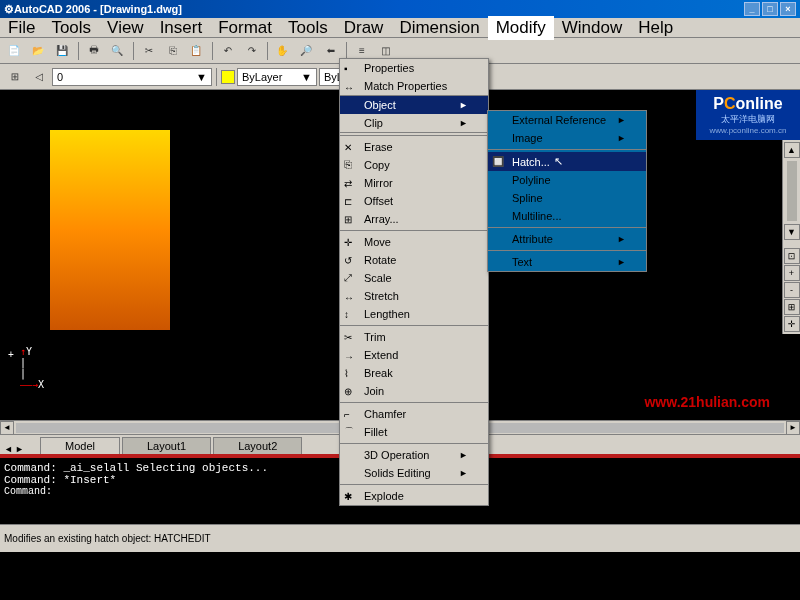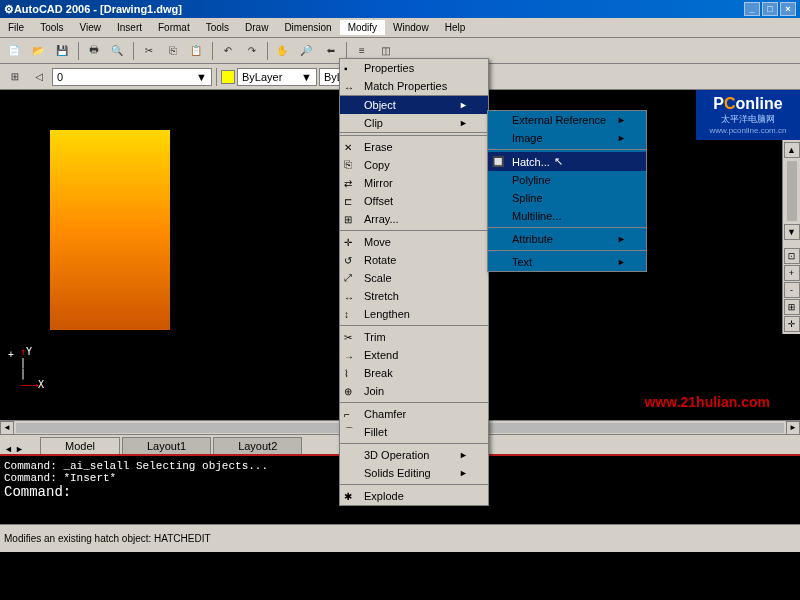--- a/index.html
+++ b/index.html
@@ -28,21 +28,21 @@
       height: 20px;
       background: #d4d0c8;
       display: flex;
       align-items: center;
       border-bottom: 1px solid #808080;
     }
     .menu-item {
       padding: 2px 8px;
       cursor: pointer;
       color: #000;
-      font-size: 10px;
+      font-size: 17px;
     }
     .menu-item.active { background: #fff; }
 
     
     .toolbar {
       height: 26px;
       background: #d4d0c8;
       display: flex;
       align-items: center;
       padding: 2px 4px;
@@ -131,21 +131,21 @@
       font-size: 11px;
       margin-right: 2px;
       text-align: center;
     }
     .tab.active { background: #d4d0c8; }
 
     
     #command-area {
       height: 70px;
       background: #000;
-      border-top: 2px solid #b91c1c;
+      border-top: 4px solid #b91c1c;
       display: flex; flex-direction: column;
     }
     #command-text {
       flex: 1;
       padding: 4px;
       color: #fff;
       font-size: 11px;
       font-family: 'Courier New', monospace;
       overflow: hidden;
     }
@@ -373,21 +373,21 @@
   </div>
   <div class="tab active">Model</div>
   <div class="tab">Layout1</div>
   <div class="tab">Layout2</div>
 </div>
 
 <div id="command-area">
   <div id="command-text">
     <div style="color:#fff;font-family:'Courier New',monospace;font-size:11px;">Command:  _ai_selall Selecting objects...</div>
     <div style="color:#fff;font-family:'Courier New',monospace;font-size:11px;">Command: *Insert*</div>
-    <div style="color:#fff;font-family:'Courier New',monospace;font-size:14px;">Command:</div>
+    <div style="color:#fff;font-family:'Courier New',monospace;font-size:10px;">Command:</div>
   </div>
 </div>
 
 <div id="statusbar" style="height:28px;background:#d4d0c8;border-top:1px solid #808080;display:flex;align-items:center;padding:0 4px;">
   <span style="font-size:10px;">Modifies an existing hatch object:  HATCHEDIT</span>
 </div>
 
 <div id="modify-menu">
   <div class="menu-section">
     <div class="menu-row">

